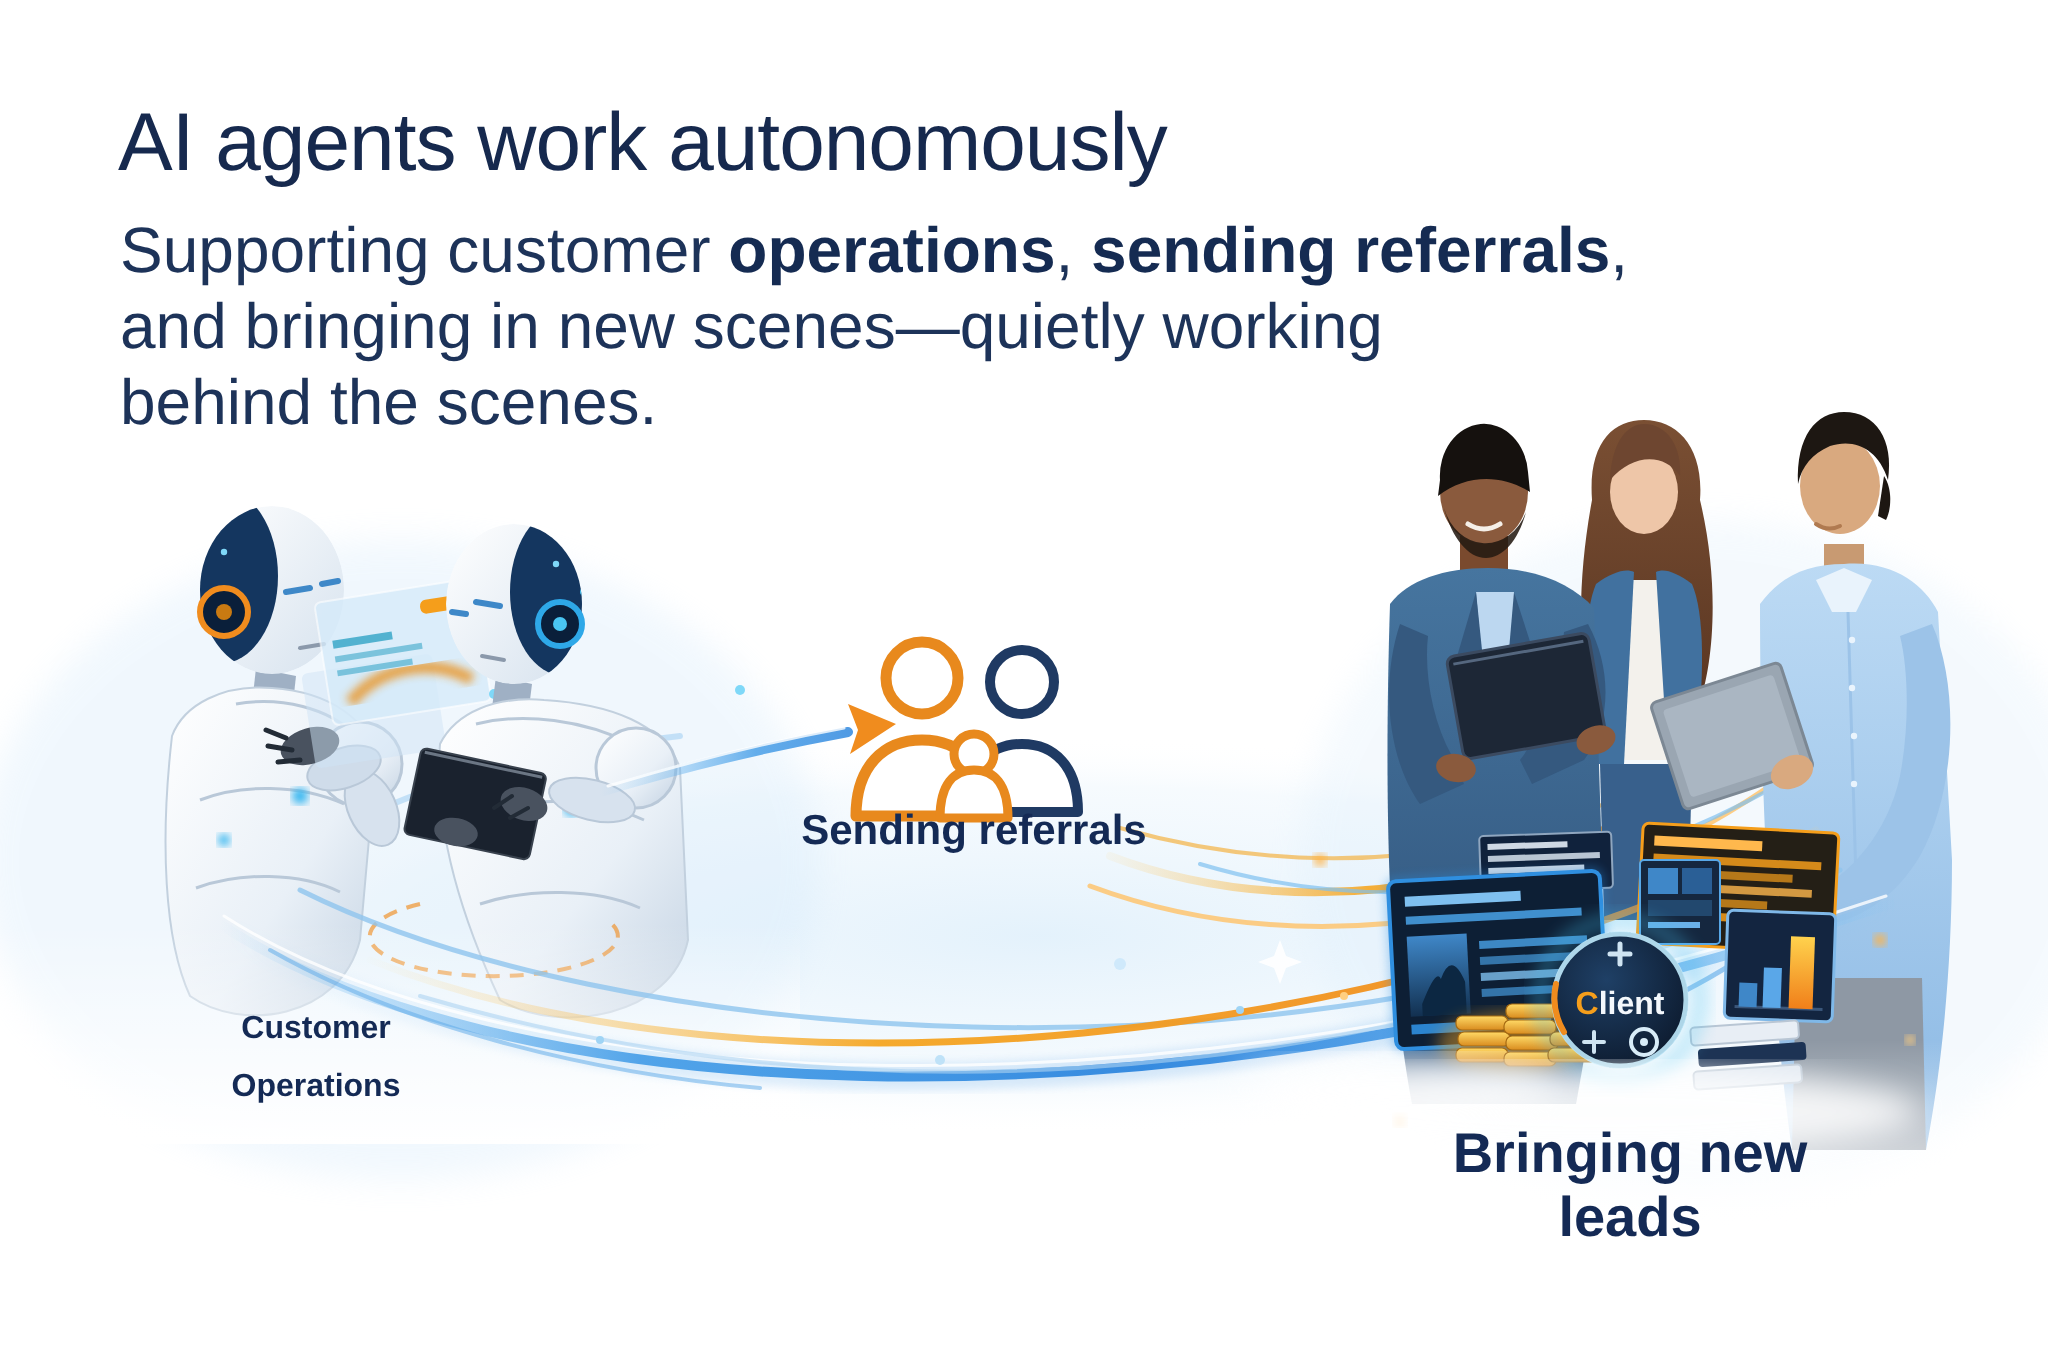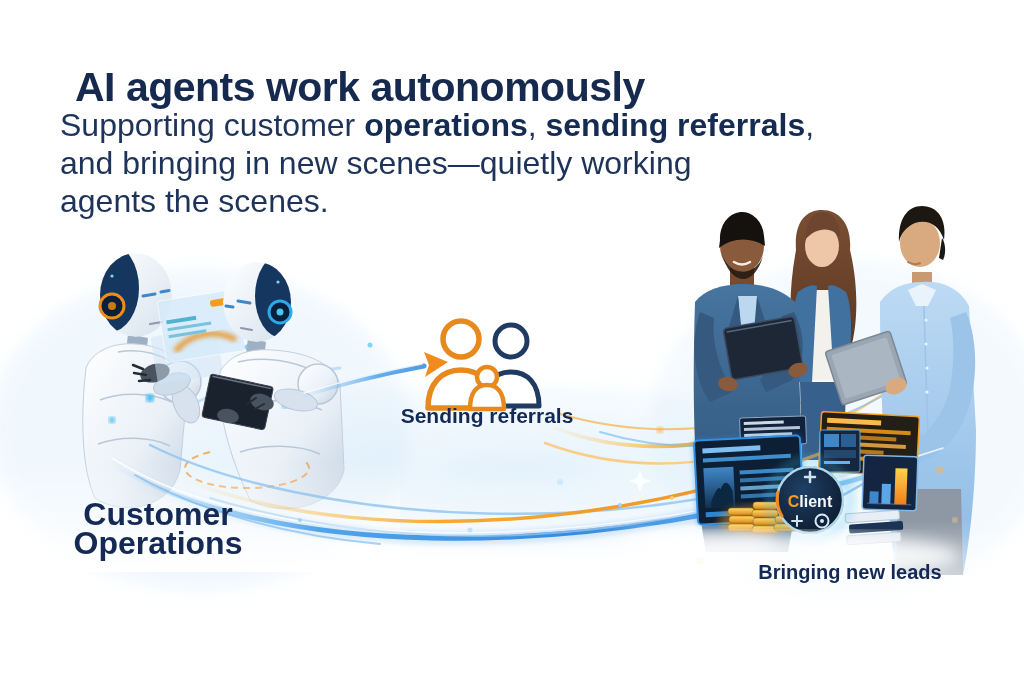--- a/index.html
+++ b/index.html
@@ -1,27 +1,27 @@
 <!DOCTYPE html>
 <html><head>
 <meta charset="utf-8">
 <style>
   html,body{margin:0;padding:0;background:#fff;}
   .canvas{position:relative;width:1024px;height:682px;background:#ffffff;overflow:hidden;
           font-family:"Liberation Sans",sans-serif;}
   .art{position:absolute;left:0;top:0;width:1024px;height:682px;}
-  .title{position:absolute;left:59px;top:48px;margin:16px;font-size:41px;font-weight:700;
+  .title{position:absolute;left:59px;top:48px;margin:0;font-size:41px;font-weight:400;
          letter-spacing:-0.5px;color:#16294e;}
   .subtitle{position:absolute;left:60px;top:106px;margin:0;font-size:32px;line-height:38px;
             font-weight:400;color:#1d3359;}
   .subtitle b{font-weight:700;color:#152b52;}
   .label{position:absolute;font-weight:700;color:#142a55;text-align:center;}
-  .label-co{left:56px;top:500px;width:204px;font-size:32px;line-height:29px;}
+  .label-co{left:56px;top:500px;width:204px;font-size:16px;line-height:29px;}
   .label-sr{left:378px;top:404px;width:218px;font-size:21px;}
-  .label-bl{left:725px;top:561px;width:250px;font-size:20px;}
+  .label-bl{left:690px;top:561px;width:250px;font-size:28px;}
 </style>
 </head>
 <body>
 
 <div class="canvas">
 
 <svg class="art" viewBox="0 0 1024 682" aria-hidden="true">
   <defs>
     <linearGradient id="swB" gradientUnits="userSpaceOnUse" x1="110" y1="0" x2="950" y2="0">
       <stop offset="0" stop-color="#7fc4f5" stop-opacity="0"></stop>
@@ -403,21 +403,21 @@
       <path d="M470,409 C470,392 477,385 487,385 C497,385 504,392 504,409 Z" stroke-width="4.5"></path>
     </g>
   </g>
 </svg>
 
 <h1 class="title">AI agents work autonomously</h1>
 
 <p class="subtitle">
   <span>Supporting customer </span><b>operations</b><span>, </span><b>sending referrals</b><span>,</span><br>
   <span>and bringing in new scenes—quietly working</span><br>
-  <span>agents the scenes.</span>
+  <span>behind the scenes.</span>
 </p>
 
 <div class="label label-co">
   <div>Customer</div>
   <div>Operations</div>
 </div>
 
 <div class="label label-sr">Sending referrals</div>
 
 <div class="label label-bl">Bringing new leads</div>

